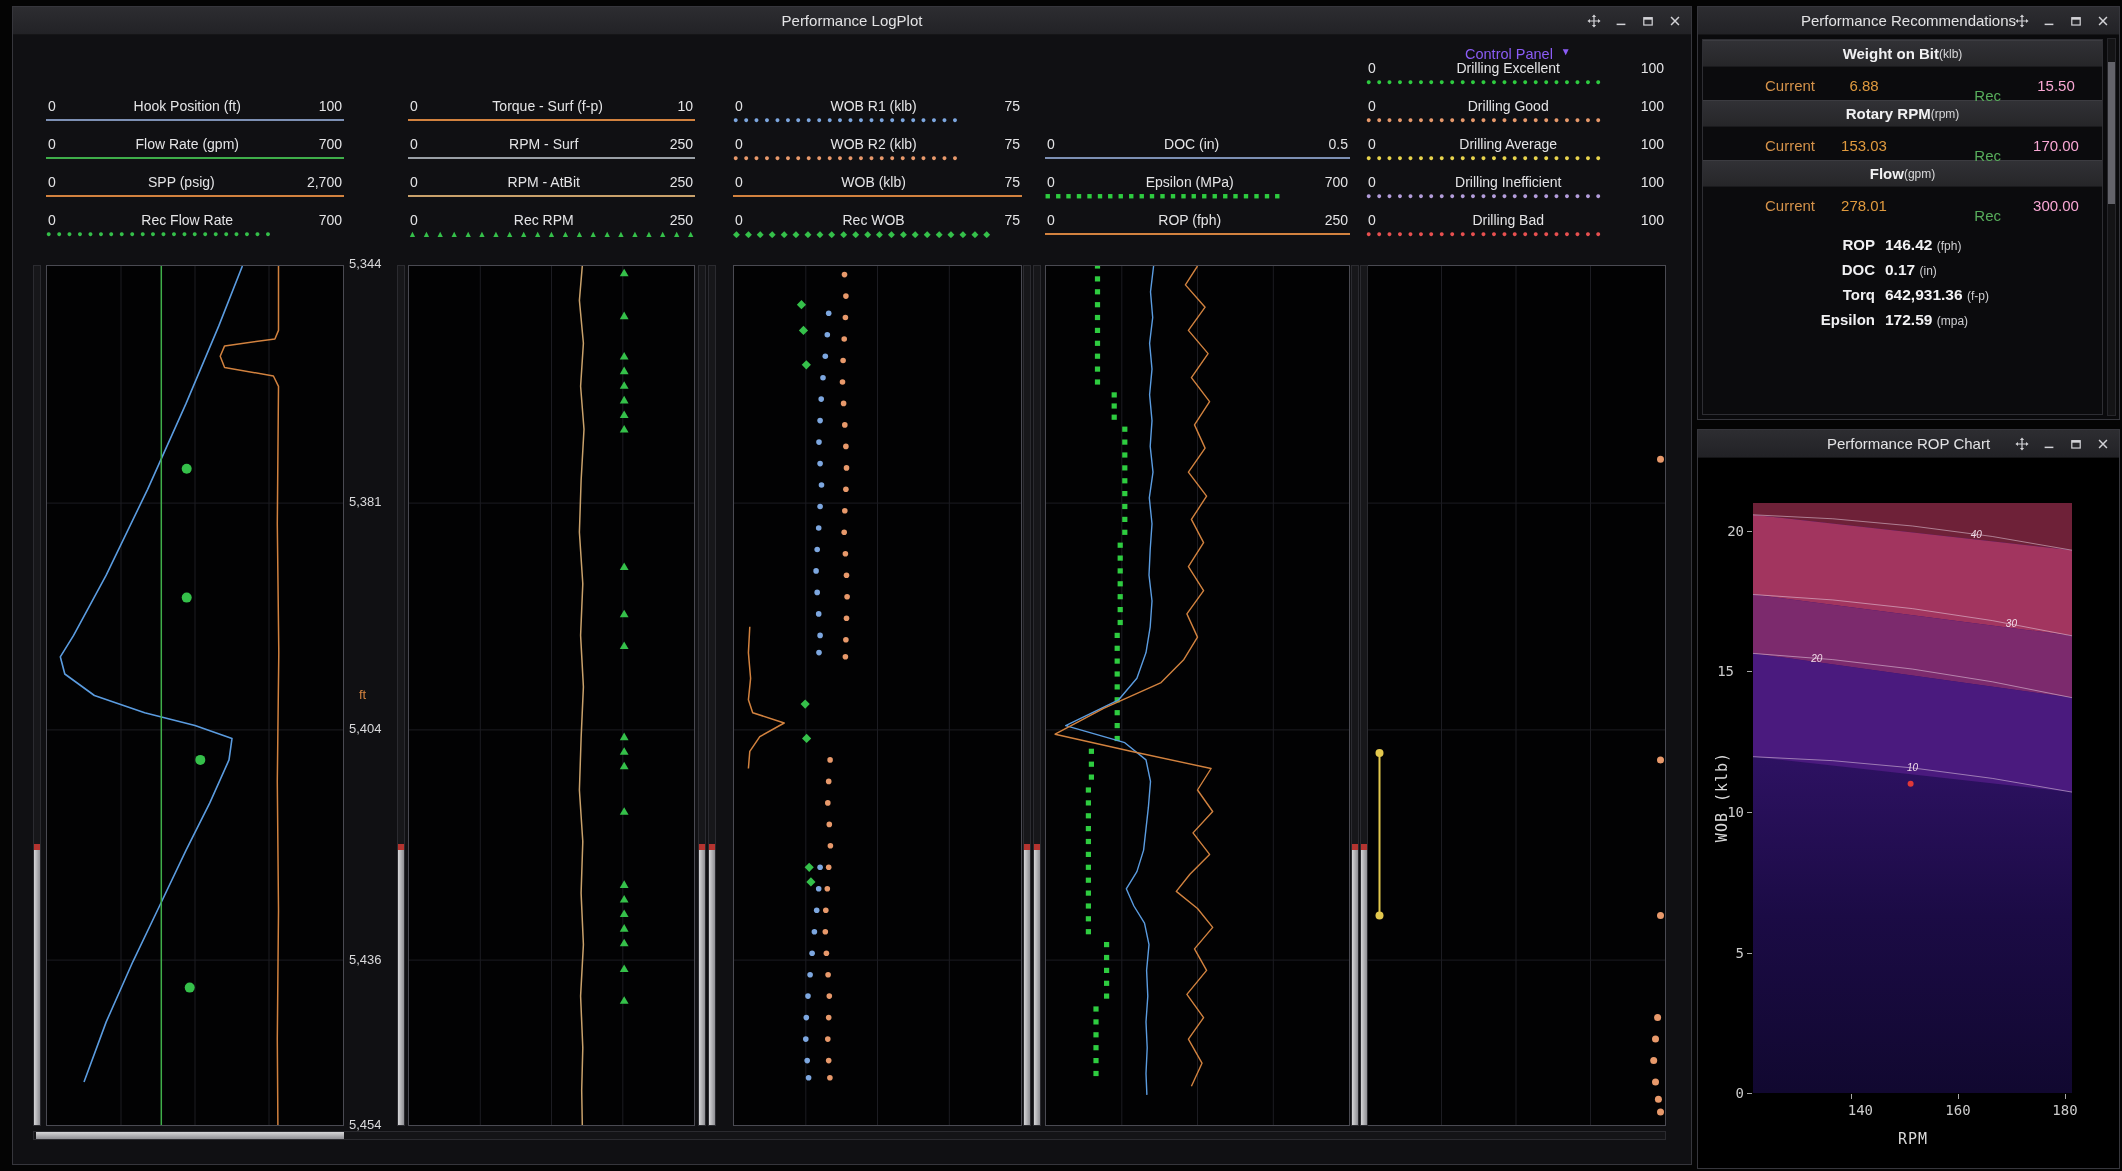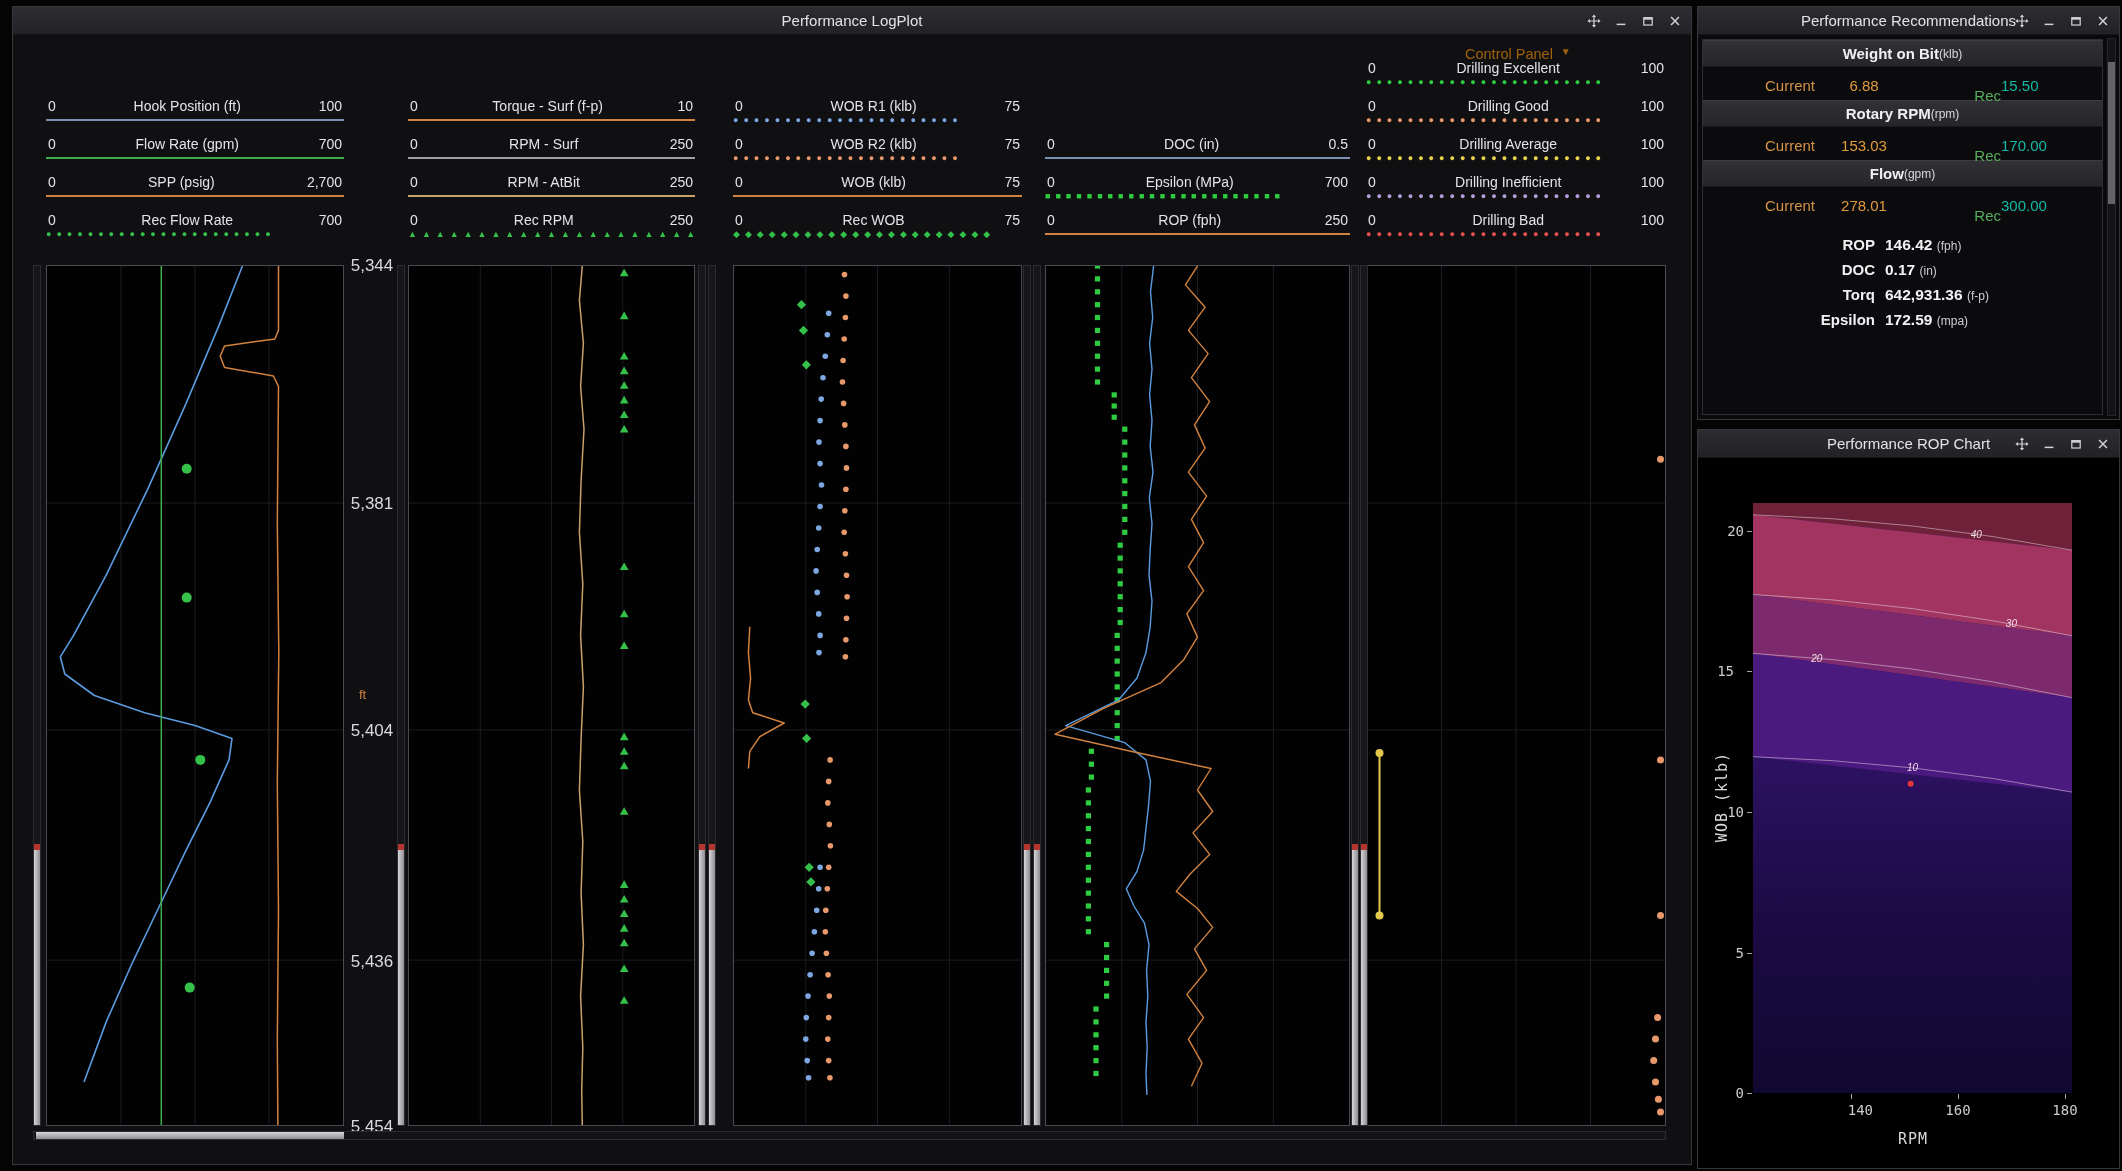--- a/index.html
+++ b/index.html
@@ -15,51 +15,51 @@
     display:flex; align-items:center; justify-content:center;
   }
   .titlebar .title { font-size:15px; color:#e3e3e5; }
   .win-icons { position:absolute; right:7px; top:0; height:100%; display:flex; align-items:center; gap:9px; }
   .win-icon { width:18px; height:18px; display:flex; align-items:center; justify-content:center; color:#d2d2d6; cursor:pointer; }
   .win-icon svg { width:14px; height:14px; }
 
   
   #logplot-body { position:relative; height:1129px; background:#101013; overflow:hidden; }
   #control-panel { position:absolute; top:11px; left:1452px; display:flex; align-items:flex-start; gap:8px;
-                   color:#a16207; font-size:14.5px; cursor:pointer; }
+                   color:#8b5cf6; font-size:14.5px; cursor:pointer; }
   #control-panel .caret { font-size:10px; }
 
   .hdr { position:absolute; height:38px; }
   .hdr-row { display:flex; justify-content:space-between; align-items:flex-end; height:21px;
              font-size:14px; color:#e4e4e6; padding:0 2px; white-space:nowrap; }
   .hdr-line { height:14px; overflow:hidden; white-space:nowrap; font-size:9px; letter-spacing:5px; line-height:12px; }
   .hdr-line .solidbar { margin-top:5px; height:2px; }
 
   .track-plot { position:absolute; top:230px; height:861px; background:#020203; border:1px solid #4a4a52; }
-  .depth-label { position:absolute; width:46px; text-align:center; font-size:17px; color:#dadadc; }
+  .depth-label { position:absolute; width:46px; text-align:left; font-size:13px; color:#dadadc; }
   #depth-unit { position:absolute; color:#d2823f; font-size:13px; }
 
   .vscroll { position:absolute; top:230px; height:861px; width:8px; background:#17171a; border:1px solid #2b2b30; }
   .vscroll .vthumb { position:absolute; left:0; right:0; top:68%; bottom:0; background:linear-gradient(90deg,#d6d6d8,#8e8e93); }
   .vscroll .vmark  { position:absolute; left:0; right:0; top:calc(68% - 6px); height:6px; background:#b43430; }
   #hscroll { position:absolute; left:20px; width:1633px; top:1096px; height:9px; background:#141417; border:1px solid #2b2b30; }
   #hscroll .hthumb { position:absolute; top:0; bottom:0; left:2px; width:308px; background:linear-gradient(#d6d6d8,#8e8e93); }
 
   
   #rec-body { position:relative; height:384px; background:#0a0a0c; }
   .rec-content { position:absolute; left:4px; right:16px; top:4px; bottom:4px; border:1px solid #2e2e33; background:#0b0b0d; overflow:hidden; }
   .rec-sec-header { height:27px; background:linear-gradient(#313135,#262629); border-top:1px solid #3c3c41; border-bottom:1px solid #1a1a1d;
                     display:flex; align-items:center; justify-content:center; }
   .rec-sec-header .sec-title { font-weight:bold; font-size:15px; color:#f0f0f2; }
   .rec-sec-header .sec-unit { font-size:12px; color:#d8d8da; }
   .rec-values { height:33px; display:grid; grid-template-columns:112px 98px 88px 110px; align-items:center; font-size:15px; }
   .cur-label { text-align:right; color:#d4924a; }
   .cur-value { text-align:center; color:#e09a3e; }
   .rec-label { text-align:right; color:#58ad5c;margin-top:20px; }
-  .rec-value { text-align:left; color:#14b8a6; }
+  .rec-value { text-align:center; color:#f9a8d4; }
   .rec-stats { margin-top:12px; }
   .stat-row { display:grid; grid-template-columns:172px auto; column-gap:10px; height:25px; align-items:center; }
   .stat-label { text-align:right; font-weight:bold; font-size:15px; color:#f0f0f2; }
   .stat-value { font-weight:bold; font-size:15.5px; color:#f2f2f4; }
   .stat-unit { font-weight:normal; font-size:12px; color:#cfcfd2; }
   .rec-scroll { position:absolute; right:3px; top:3px; bottom:3px; width:9px; background:#141416; border:1px solid #26262a; }
   .rec-scroll .vthumb { position:absolute; left:0; right:0; top:6%; height:38%; background:#63636a; }
 
   
   #rop-body { position:relative; height:710px; background:#000; }

